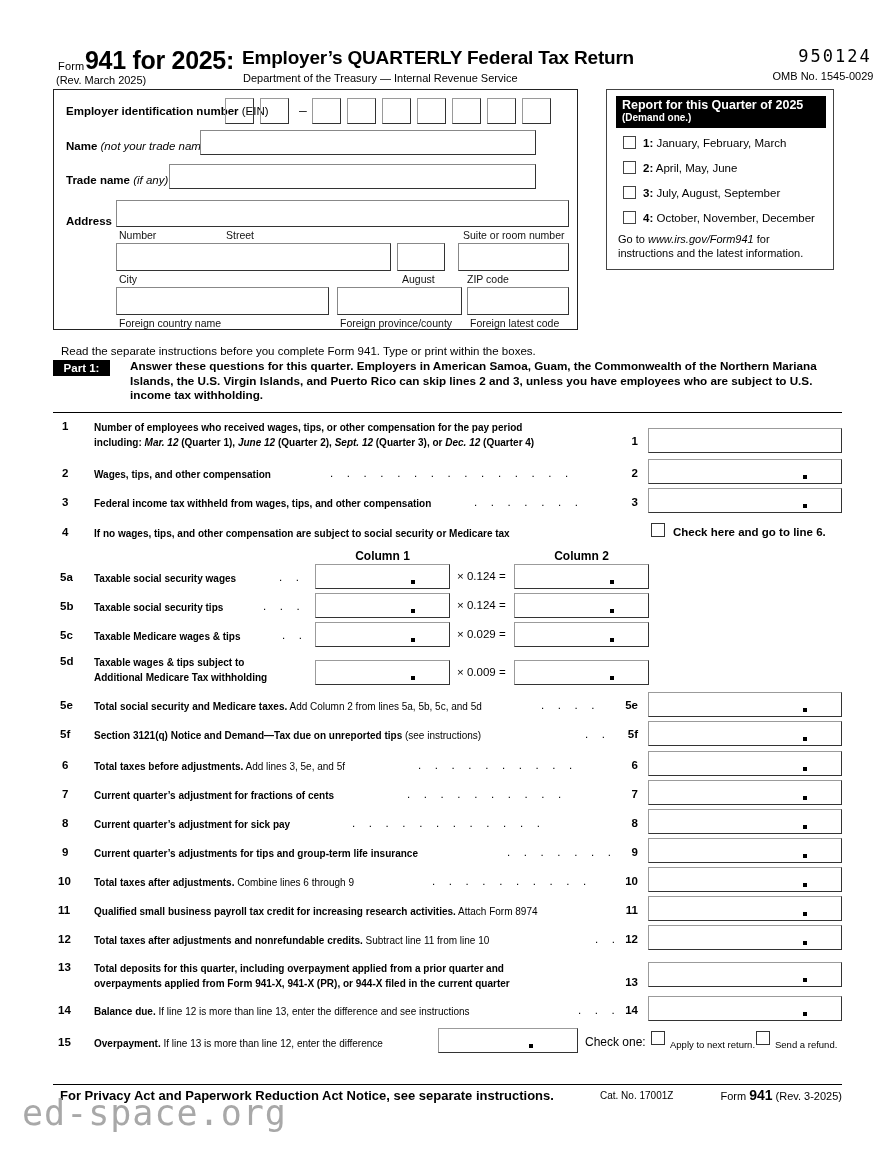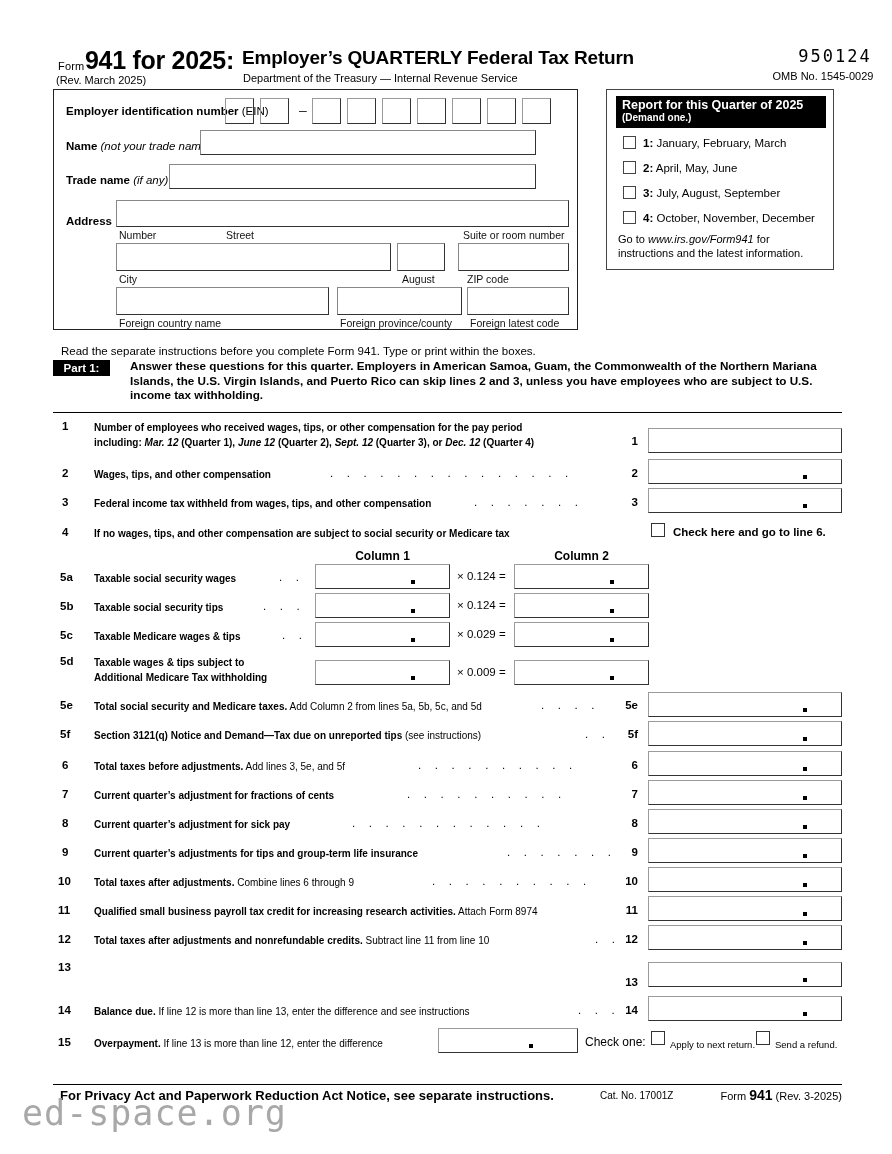--- a/index.html
+++ b/index.html
@@ -532,20 +532,21 @@
 
   <span class="lnum" style="left:58px; top:933px;">12</span>
   <span class="ltxt" style="left:94px; top:933px;"><span>Total taxes after adjustments and nonrefundable credits.</span><span class="reg"> Subtract line 11 from line 10</span></span>
   <span class="leader" style="left:595px; top:933px;">. .</span>
   <span class="rnum" style="left:616px; top:933px; width:22px;">12</span>
   <span class="amt" style="left:648px; top:925px; width:194px; height:25px;">
       <span class="dot"></span>
     </span>
 
   <span class="lnum" style="left:58px; top:961px;">13</span>
+  <span class="ltxt" style="left:94px; top:961px; width:530px;"><span>Total deposits for this quarter, including overpayment applied from a prior quarter and</span><br><span>overpayments applied from Form 941-X, 941-X (PR), or 944-X filed in the current quarter</span></span>
   <span class="rnum" style="left:616px; top:976px; width:22px;">13</span>
   <span class="amt" style="left:648px; top:962px; width:194px; height:25px;">
       <span class="dot"></span>
     </span>
 
   <span class="lnum" style="left:58px; top:1004px;">14</span>
   <span class="ltxt" style="left:94px; top:1004px;"><span>Balance due.</span><span class="reg"> If line 12 is more than line 13, enter the difference and see instructions</span></span>
   <span class="leader" style="left:578px; top:1004px;">. . .</span>
   <span class="rnum" style="left:616px; top:1004px; width:22px;">14</span>
   <span class="amt" style="left:648px; top:996px; width:194px; height:25px;">

